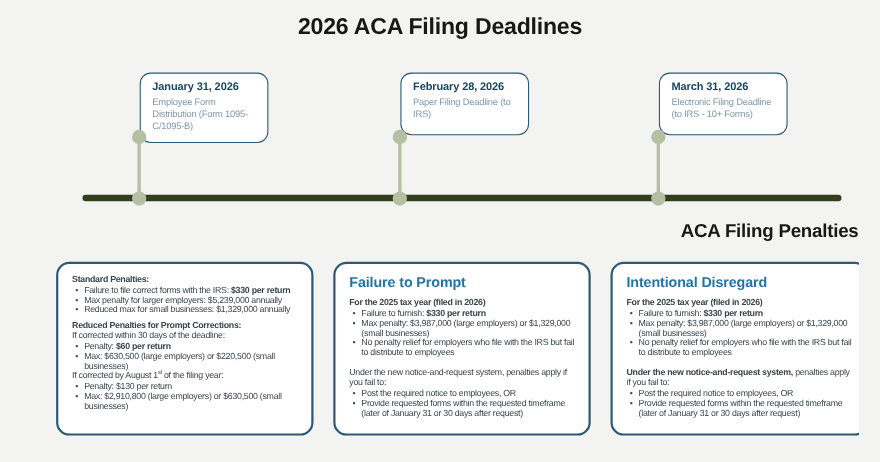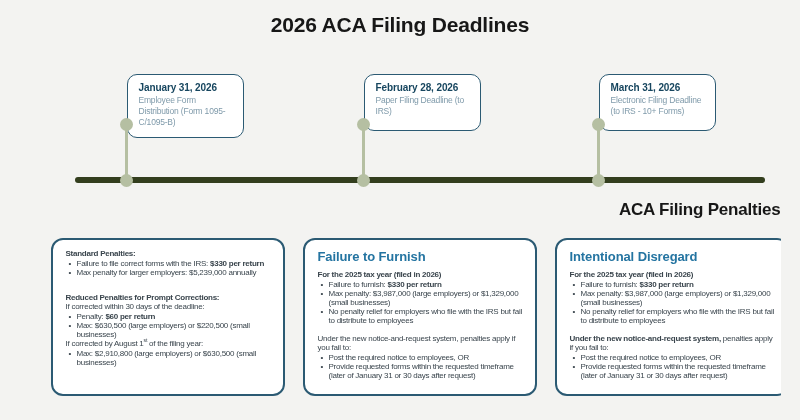--- a/index.html
+++ b/index.html
@@ -15,39 +15,39 @@
   .main-title{position:absolute; top:13px; left:0; right:0; text-align:center;
     font-size:21px; font-weight:800; color:var(--c-ink); letter-spacing:-0.2px;}
 
   
   .tl{position:absolute; left:0; top:0; width:800px; height:200px;}
   .tl-line{position:absolute; left:55px; top:177px; width:690px; height:6px;
     background:var(--c-olive); border-radius:3px;}
   .tl-item{position:absolute; top:0; left:var(--x); width:0;}
   .tl-card{position:absolute; left:0; top:66px; width:117px; min-height:57px;
     background:var(--c-card_bg); border:1.5px solid var(--c-border); border-radius:10px;
-    padding:7px 9px 8px 11px;margin-top:8px;}
+    padding:7px 9px 8px 11px;}
   .tl-date{font-size:10px; font-weight:700; color:var(--c-navy); letter-spacing:-0.1px; margin-bottom:2px; white-space:nowrap;}
   .tl-desc{font-size:8.5px; color:var(--c-desc); line-height:1.32; letter-spacing:-0.2px;}
   .dot{position:absolute; width:13px; height:13px; border-radius:50%; background:var(--c-sage);}
   .dot-top{left:-6.5px; top:118px;}
   .dot-axis{left:-6.5px; top:173.5px;}
   .stem{position:absolute; left:-1.5px; top:124px; width:3px; height:54px; background:var(--c-sage);}
 
   
   .sub-title{position:absolute; top:200px; left:0; right:0; text-align:right;
     font-size:17px; font-weight:800; color:var(--c-ink); letter-spacing:-0.2px;}
   .cards{position:absolute; left:0; top:238px; width:800px; height:182px;}
   .pcard{position:absolute; top:0; left:var(--x); width:234px; min-height:158px;
     background:var(--c-card_bg); border:2px solid var(--c-border); border-radius:12px;
     padding:9px 11px 8px 13px;}
   .pcard-title{font-size:13px; font-weight:700; color:var(--c-teal); letter-spacing:-0.1px; margin:0 0 6px;}
   .pcard-body{font-size:8px; line-height:1.13; color:var(--c-text); letter-spacing:-0.25px;}
   .pcard-body p{margin:0;}
-  .pcard-body p.heading{font-weight:700; margin-top:16px;}
+  .pcard-body p.heading{font-weight:700; margin-top:5px;}
   .pcard-body p.heading:first-child{margin-top:0;}
   .pcard-body p.para{margin-top:9px;}
   ul.bullets{list-style:none; margin:1px 0 0; padding:0 0 0 11px;}
   ul.bullets li{position:relative;}
   ul.bullets li::before{content:"\2022"; position:absolute; left:-8px; top:0;}
   .b{font-weight:700;}
   sup{font-size:65%; vertical-align:super; line-height:0;}
 </style>
 </head>
 <body>
@@ -92,35 +92,37 @@
 
   <h2 class="sub-title">ACA Filing Penalties</h2>
 
   <div class="cards">
     <article class="pcard" style="--x:31px">
       <div class="pcard-body">
           <p class="heading"><span class="b">Standard Penalties:</span></p>
           <ul class="bullets">
             <li><span>Failure to file correct forms with the IRS: </span><span class="b">$330 per return</span></li>
             <li><span>Max penalty for larger employers: $5,239,000 annually</span></li>
+            <li><span>Reduced max for small businesses: $1,329,000 annually</span></li>
           </ul>
           <p class="heading"><span class="b">Reduced Penalties for Prompt Corrections:</span></p>
           <p class="line"><span>If corrected within 30 days of the deadline:</span></p>
           <ul class="bullets">
             <li><span>Penalty: </span><span class="b">$60 per return</span></li>
             <li><span>Max: $630,500 (large employers) or $220,500 (small businesses)</span></li>
           </ul>
           <p class="line"><span>If corrected by August 1</span><sup>st</sup><span> of the filing year:</span></p>
           <ul class="bullets">
+            <li><span>Penalty: $130 per return</span></li>
             <li><span>Max: $2,910,800 (large employers) or $630,500 (small businesses)</span></li>
           </ul>
         </div>
     </article>
     <article class="pcard" style="--x:283px">
-      <h3 class="pcard-title">Failure to Furnish</h3>
+      <h3 class="pcard-title">Failure to Prompt</h3>
       <div class="pcard-body">
           <p class="heading"><span class="b">For the 2025 tax year (filed in 2026)</span></p>
           <ul class="bullets">
             <li><span>Failure to furnish: </span><span class="b">$330 per return</span></li>
             <li><span>Max penalty: $3,987,000 (large employers) or $1,329,000 (small businesses)</span></li>
             <li><span>No penalty relief for employers who file with the IRS but fail to distribute to employees</span></li>
           </ul>
           <p class="para"><span>Under the new notice-and-request system, penalties apply if you fail to:</span></p>
           <ul class="bullets">
             <li><span>Post the required notice to employees, OR</span></li>

